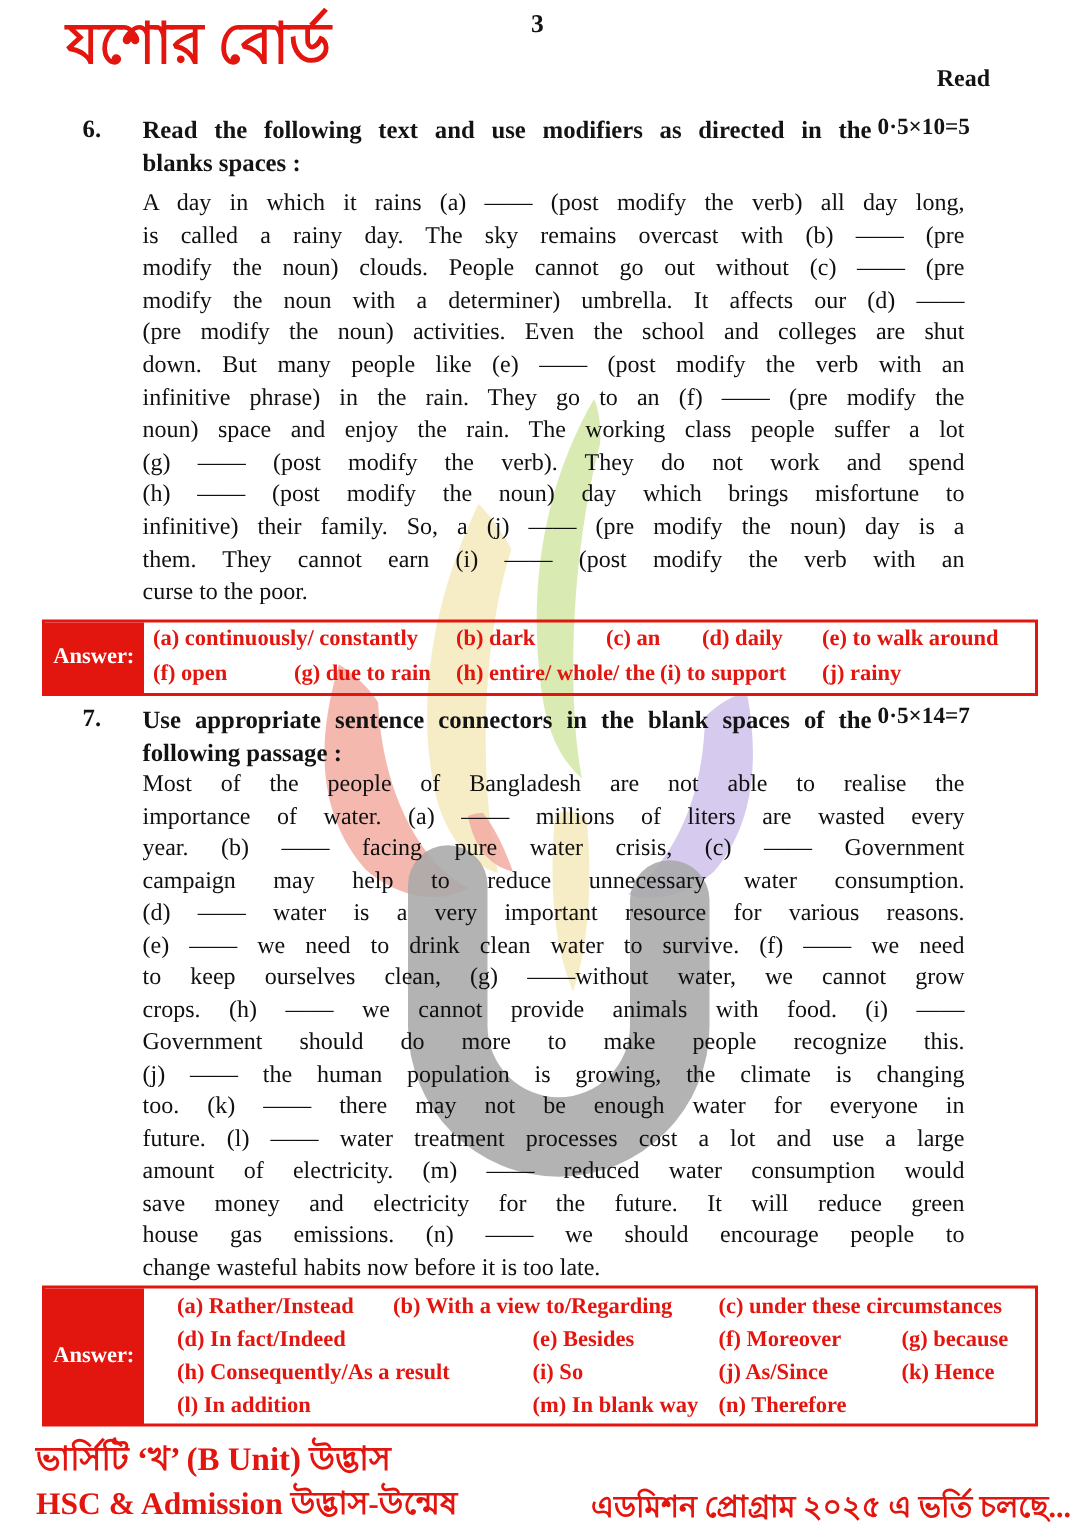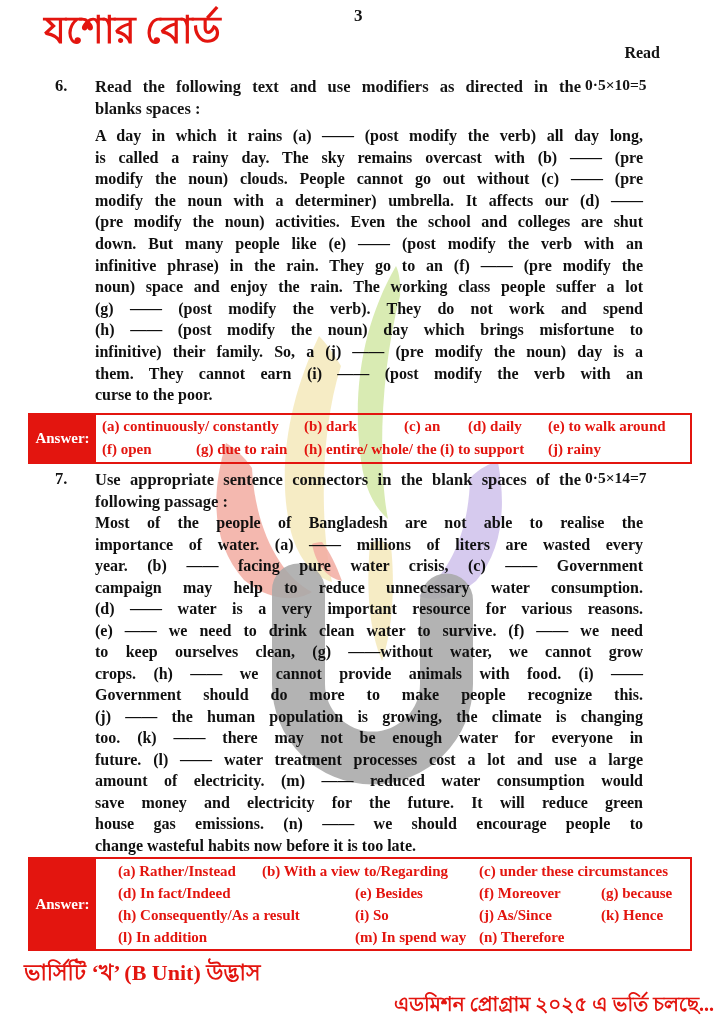--- a/index.html
+++ b/index.html
@@ -21,21 +21,21 @@
   .board-title{left:44px;top:4px;font-size:38px;line-height:52px;font-weight:700;color:#e3150f;}
   .page-number{left:354px;top:6px;font-size:17px;font-weight:700;}
   .marks-label{right:64px;top:44px;font-size:16px;font-weight:700;}
   
   .q-number{left:55px;font-size:16.5px;font-weight:700;}
   .q-instr{left:95px;width:486px;font-size:16.5px;line-height:21.5px;font-weight:700;}
   .q-instr .l1{text-align:justify;text-align-last:justify;}
   .q-marks{left:585px;width:112px;font-size:15.5px;font-weight:700;white-space:nowrap;}
   
   .passage{left:95px;width:548px;font-size:16px;color:#101010;}
-  .pl{text-align:justify;text-align-last:justify;white-space:normal;font-weight:bold;}
+  .pl{text-align:justify;text-align-last:justify;white-space:normal;}
   .pl.last{text-align-last:auto;}
   .q6-passage{top:125px;line-height:21.6px;}
   .q7-passage{top:512px;line-height:21.5px;}
   .q6-h{top:76px;}
   .q7-h{top:469px;}
   
   .ansbox{
     left:28px;width:664px;border:2.5px solid #e3150f;background:transparent;
     box-sizing:border-box;
   }
@@ -166,21 +166,22 @@
       <span class="ans-it c3">(g) because</span>
     </div>
     <div class="ans-row r3">
       <span class="ans-it c0">(h) Consequently/As a result</span>
       <span class="ans-it c1">(i) So</span>
       <span class="ans-it c2">(j) As/Since</span>
       <span class="ans-it c3">(k) Hence</span>
     </div>
     <div class="ans-row r4">
       <span class="ans-it c0">(l) In addition</span>
-      <span class="ans-it c1">(m) In spend way</span>
+      <span class="ans-it c1">(m) In blank way</span>
       <span class="ans-it c2">(n) Therefore</span>
     </div>
   </div>
 
   <div class="layer foot foot-l1">ভার্সিটি ‘খ’ (B Unit) উদ্ভাস</div>
+  <div class="layer foot foot-l2">HSC &amp; Admission উদ্ভাস-উন্মেষ</div>
   <div class="layer foot foot-r">এডমিশন প্রোগ্রাম ২০২৫ এ ভর্তি চলছে...</div>
 
 </div>
 
 </body></html>

